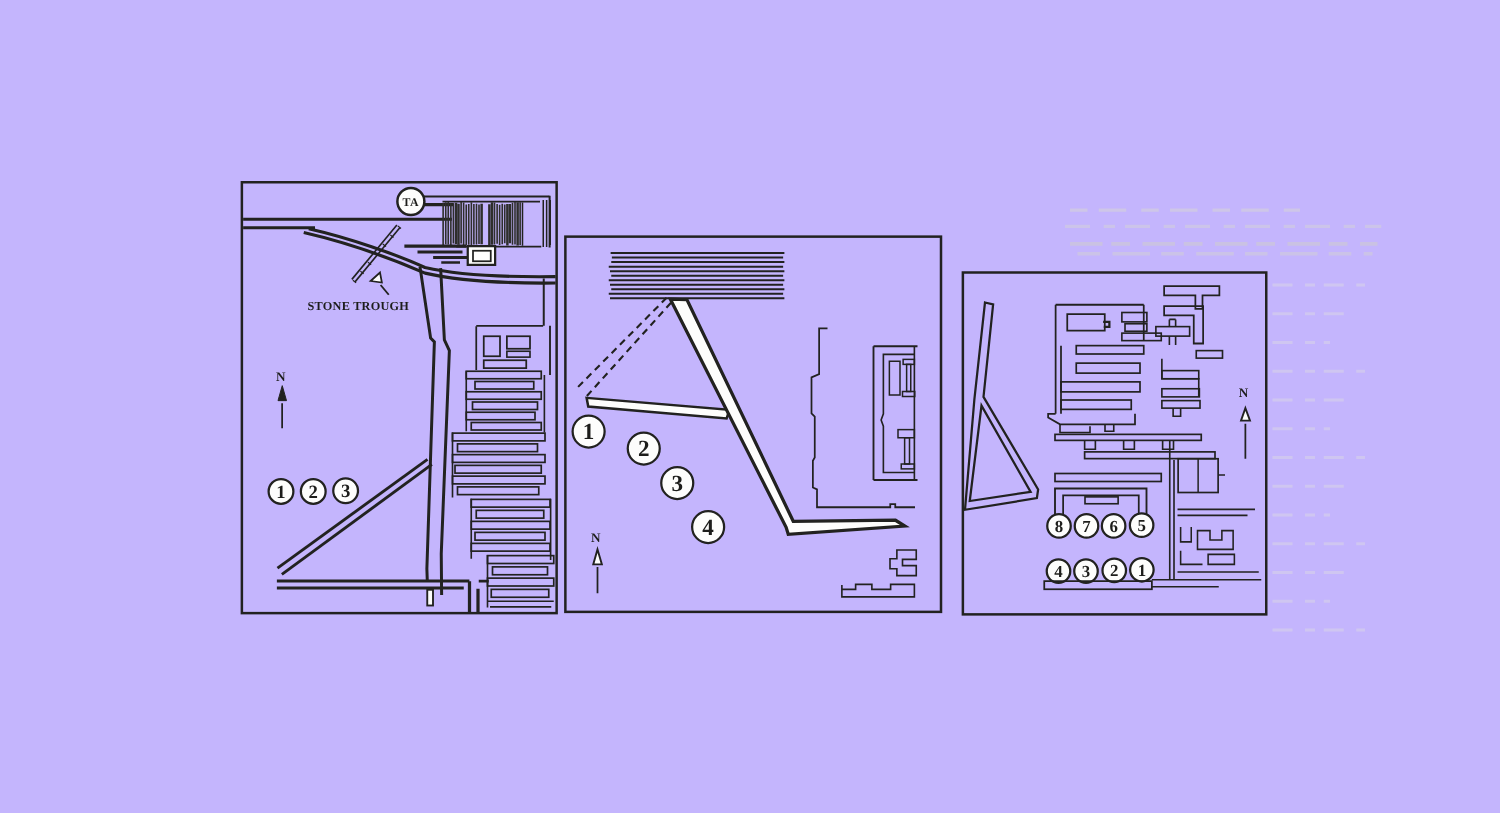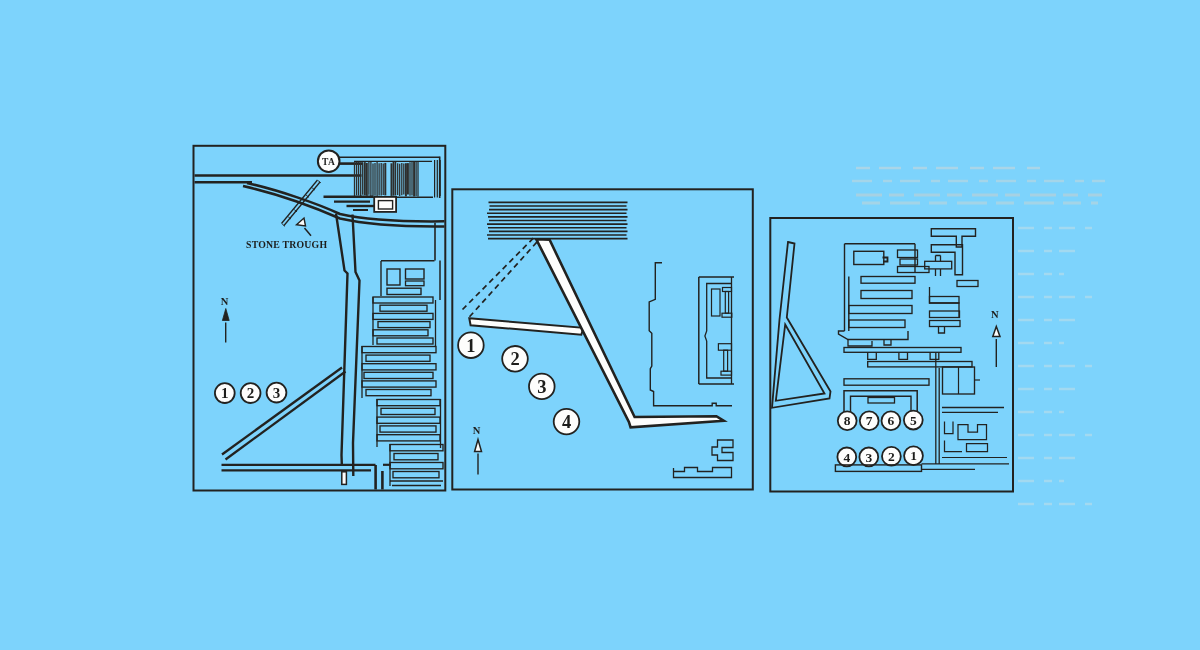--- a/index.html
+++ b/index.html
@@ -1,16 +1,16 @@
 <!DOCTYPE html>
 <html><head>
 <meta charset="utf-8">
 <style>
 html,body{margin:0;padding:0;background:#ffffff;}
-#page{position:relative;width:1200px;height:650px;background:#7dd3fc;overflow:hidden;}
+#page{position:relative;width:1200px;height:650px;background:#c4b5fd;overflow:hidden;}
 svg{position:absolute;left:0;top:0;filter:blur(0.25px);}
 text{font-family:"Liberation Serif",serif;fill:#1d1d1b;}
 </style>
 </head>
 <body>
 
 <div id="page">
 <svg width="1200" height="650" viewBox="0 0 1200 650">
 
 <rect x="193.5" y="145.8" width="251.8" height="344.7" fill="none" stroke="#222220" stroke-width="2"></rect>

